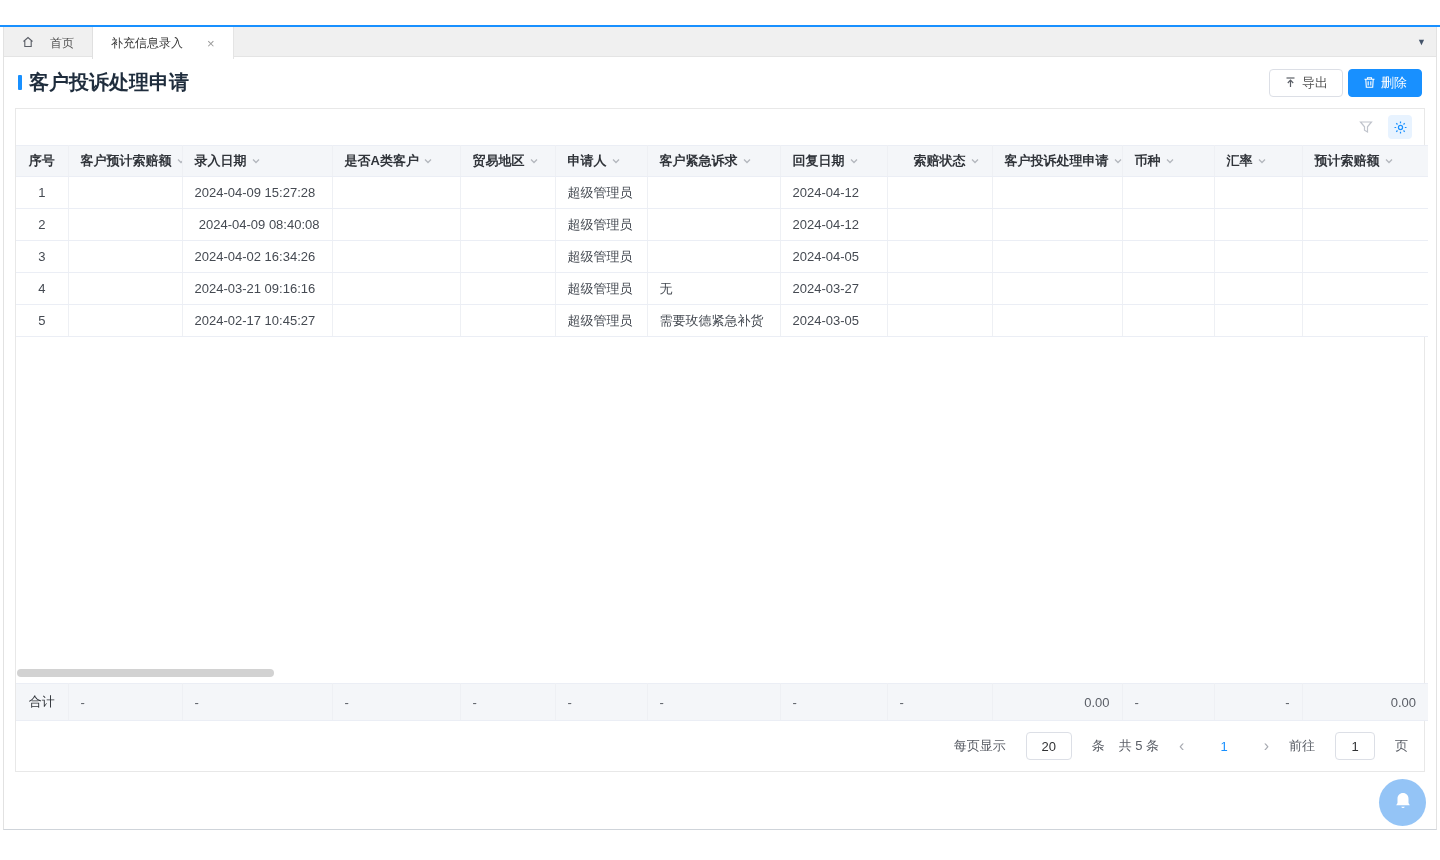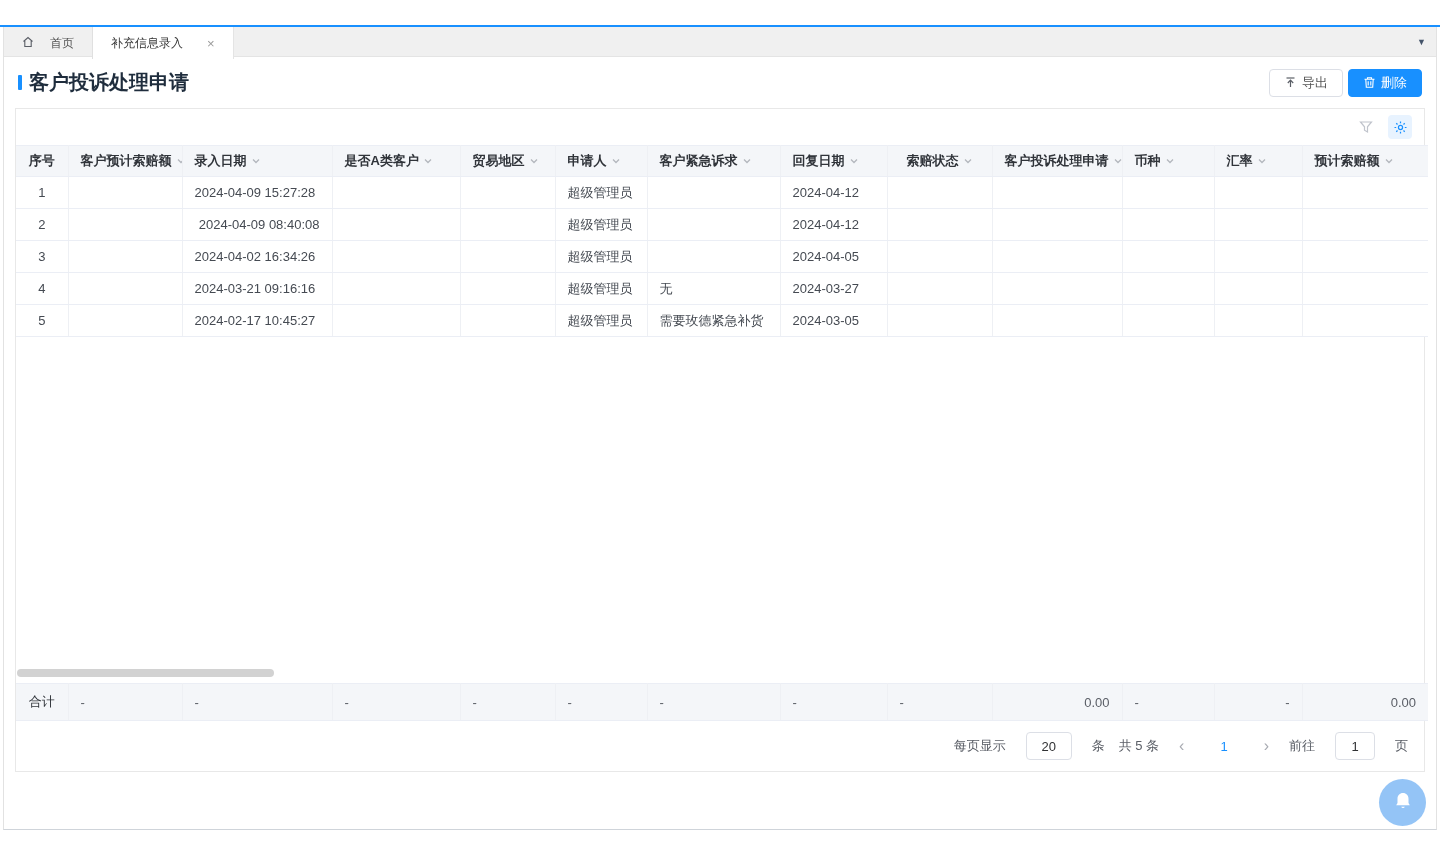--- a/index.html
+++ b/index.html
@@ -200,21 +200,21 @@
                   <svg class="sort-caret" width="10" height="10" viewBox="0 0 10 10">
                     <polyline points="2,3.5 5,6.5 8,3.5" fill="none" stroke="#b3b7bd" stroke-width="1.3"></polyline>
                   </svg>
                 </span></th>
               <th style="text-align:left"><span class="th-inner">
                   <span>回复日期</span>
                   <svg class="sort-caret" width="10" height="10" viewBox="0 0 10 10">
                     <polyline points="2,3.5 5,6.5 8,3.5" fill="none" stroke="#b3b7bd" stroke-width="1.3"></polyline>
                   </svg>
                 </span></th>
-              <th style="text-align:center"><span class="th-inner">
+              <th style="text-align:right"><span class="th-inner">
                   <span>索赔状态</span>
                   <svg class="sort-caret" width="10" height="10" viewBox="0 0 10 10">
                     <polyline points="2,3.5 5,6.5 8,3.5" fill="none" stroke="#b3b7bd" stroke-width="1.3"></polyline>
                   </svg>
                 </span></th>
               <th style="text-align:left"><span class="th-inner">
                   <span>客户投诉处理申请</span>
                   <svg class="sort-caret" width="10" height="10" viewBox="0 0 10 10">
                     <polyline points="2,3.5 5,6.5 8,3.5" fill="none" stroke="#b3b7bd" stroke-width="1.3"></polyline>
                   </svg>

